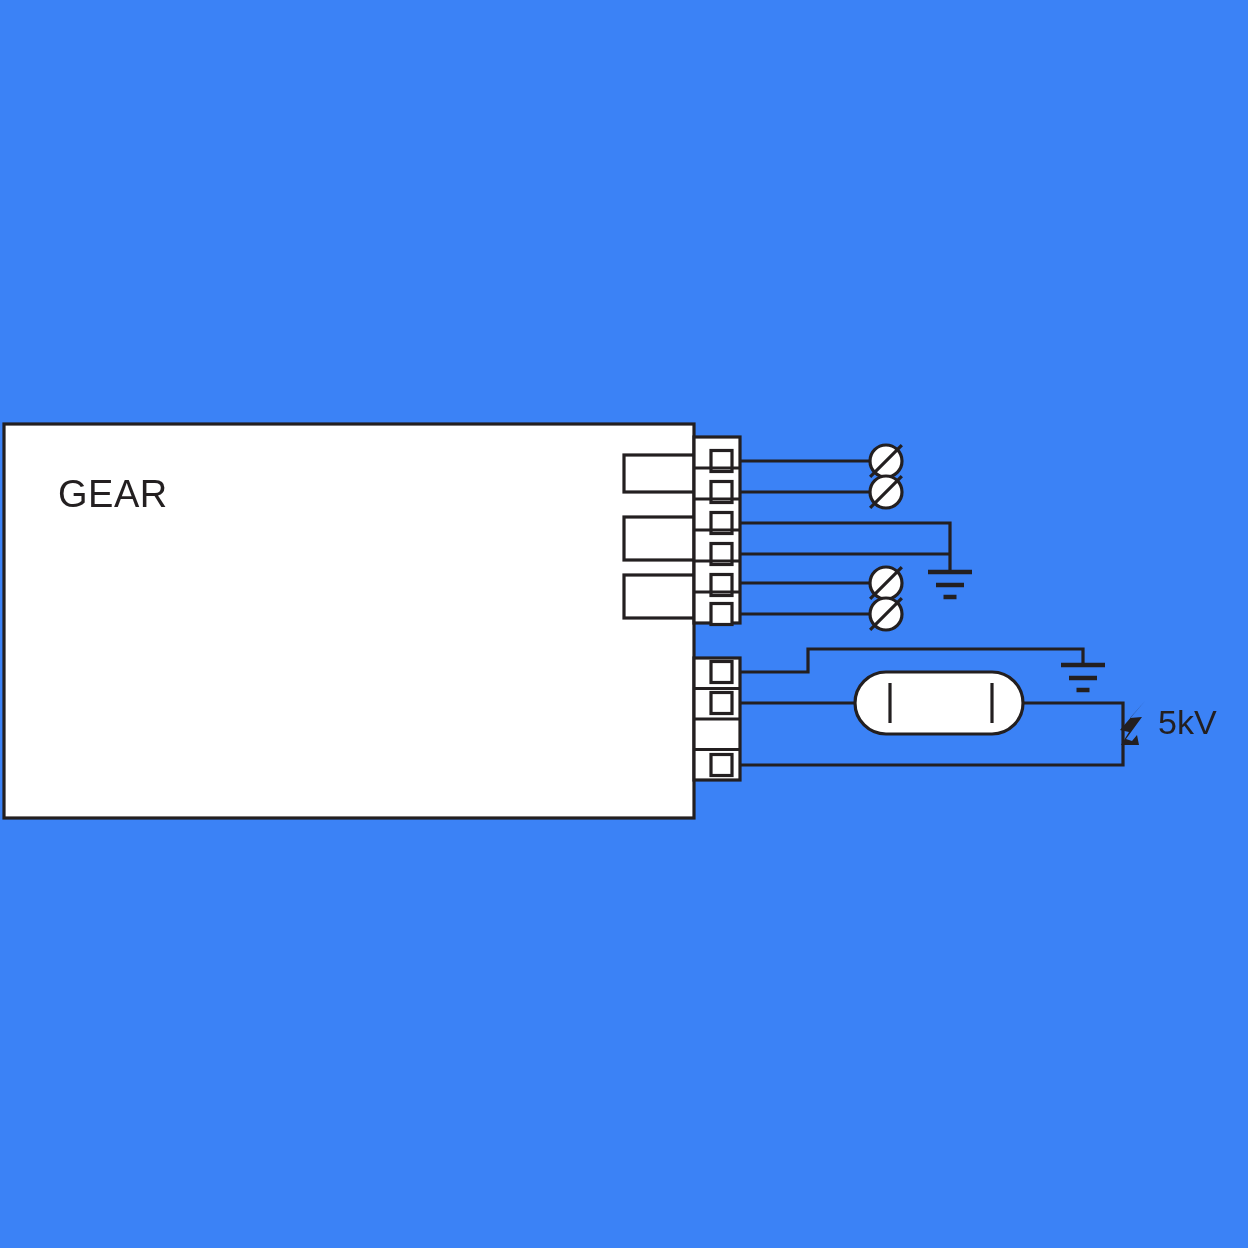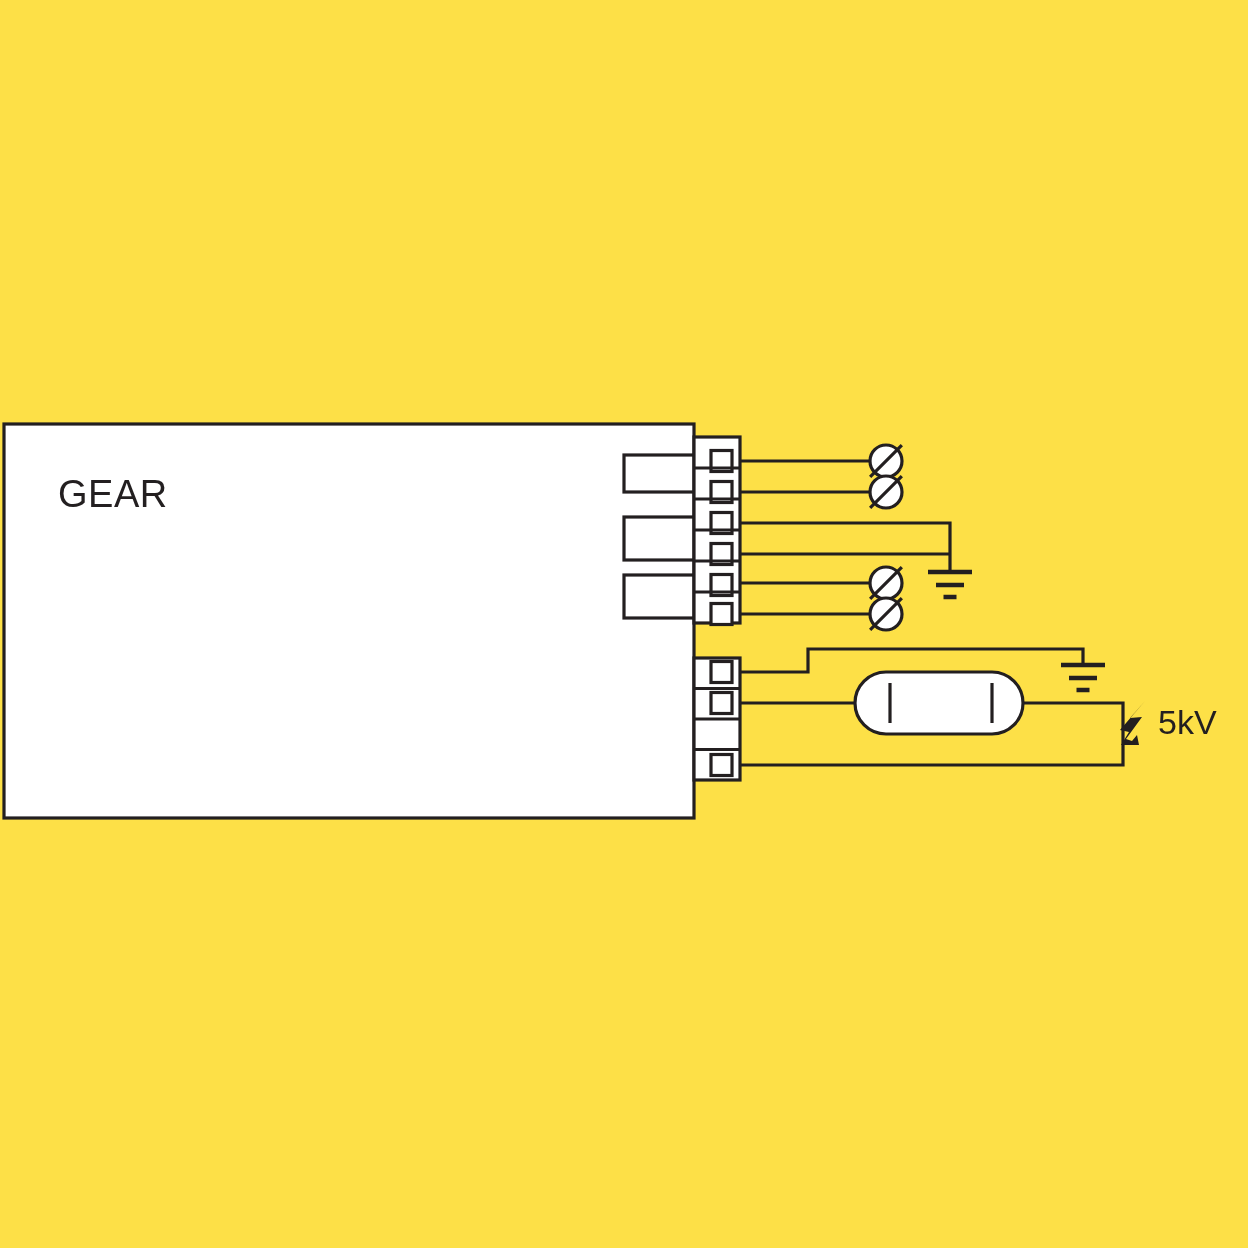--- a/index.html
+++ b/index.html
@@ -8,21 +8,21 @@
     padding: 0;
     background: #ffffff;
   }
   body {
     font-family: "Liberation Sans", sans-serif;
   }
   #canvas-wrap {
     position: relative;
     width: 1248px;
     height: 1248px;
-    background: #fde047;
+    background: #3b82f6;
     overflow: hidden;
   }
   svg#diagram {
     position: absolute;
     top: 0;
     left: 0;
     width: 1248px;
     height: 1248px;
     display: block;
   }

